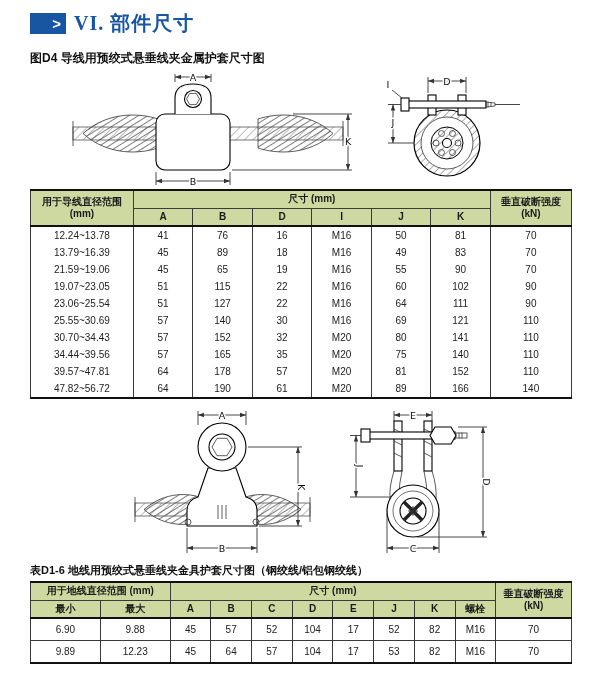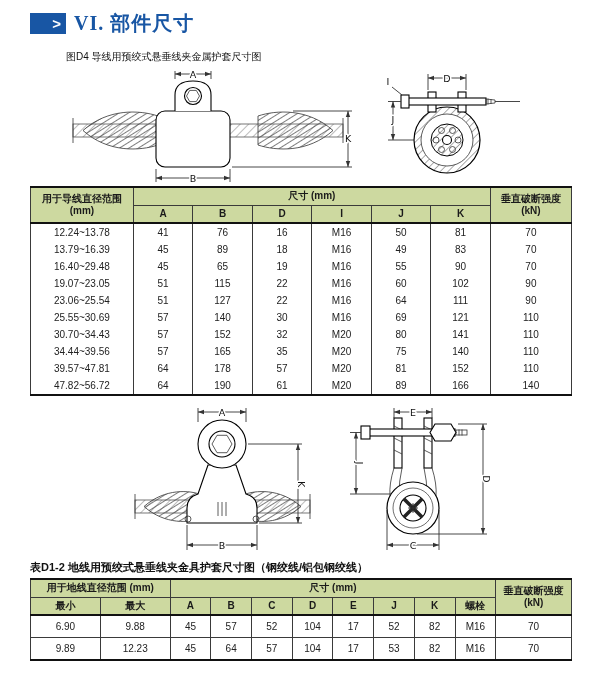--- a/index.html
+++ b/index.html
@@ -6,21 +6,21 @@
   body{width:600px;height:679px;background:#fff;overflow:hidden;
        font-family:"Liberation Sans",sans-serif;color:#111;}
   .page{padding:8px 28px 0 30px;}
   
   .hdr{display:flex;align-items:center;gap:8px;margin-top:2px;}
   .hdr-box{width:36px;height:21px;background:var(--accent,#1856a4);color:#fff;
            display:flex;align-items:center;justify-content:flex-end;padding-right:5px;
            box-sizing:border-box;font-weight:700;font-size:15px;}
   .hdr-title{color:var(--accent,#1856a4);font-family:"Liberation Serif",serif;
              font-weight:700;font-size:20px;letter-spacing:1px;}
-  .cap{font-weight:400;font-size:10px;margin-top:13px;margin-left:36px;}
+  .cap{font-weight:700;font-size:12px;margin-top:13px;}
   .tbl-label{font-weight:700;font-size:11px;margin:6px 0 3px 0;}
   
   .fig{display:flex;align-items:flex-start;}
   .fig1{padding-left:28px;gap:14px;margin-top:4px;}
   .fig2{padding-left:100px;gap:18px;margin-top:8px;}
   svg{display:block;}
   svg .dl{stroke:#333;stroke-width:0.9;fill:none;}
   svg .ar{fill:#333;stroke:none;}
   svg .dim{font:9.5px "DejaVu Sans",sans-serif;fill:#111;text-anchor:middle;
            paint-order:stroke;stroke:#fff;stroke-width:3px;stroke-linejoin:round;}
@@ -179,21 +179,21 @@
           <td>13.79~16.39</td>
           <td>45</td>
           <td>89</td>
           <td>18</td>
           <td>M16</td>
           <td>49</td>
           <td>83</td>
           <td>70</td>
         </tr>
         <tr>
-          <td>16.40~29.48</td>
+          <td>21.59~19.06</td>
           <td>45</td>
           <td>65</td>
           <td>19</td>
           <td>M16</td>
           <td>55</td>
           <td>90</td>
           <td>70</td>
         </tr>
         <tr>
           <td>19.07~23.05</td>
@@ -366,21 +366,21 @@
 
       <line class="dl" x1="54" y1="106" x2="54" y2="146"></line>
         <line class="dl" x1="106" y1="106" x2="106" y2="146"></line>
       <line class="dl" x1="54" y1="141" x2="106" y2="141"></line>
       <polygon class="ar" points="54,141 60,138.8 60,143.2"></polygon>
         <polygon class="ar" points="106,141 100,138.8 100,143.2"></polygon>
       <text class="dim" x="80" y="144.5">C</text>
     </svg>
   </div>
 
-  <div class="tbl-label">表D1-2 地线用预绞式悬垂线夹金具护套尺寸图（钢绞线/铝包钢绞线）</div>
+  <div class="tbl-label">表D1-6 地线用预绞式悬垂线夹金具护套尺寸图（钢绞线/铝包钢绞线）</div>
   <table class="t2">
     <colgroup>
       <col style="width:12%">
         <col style="width:12%">
       <col style="width:7%">
         <col style="width:7%">
         <col style="width:7%">
         <col style="width:7%">
       <col style="width:7%">
         <col style="width:7%">

